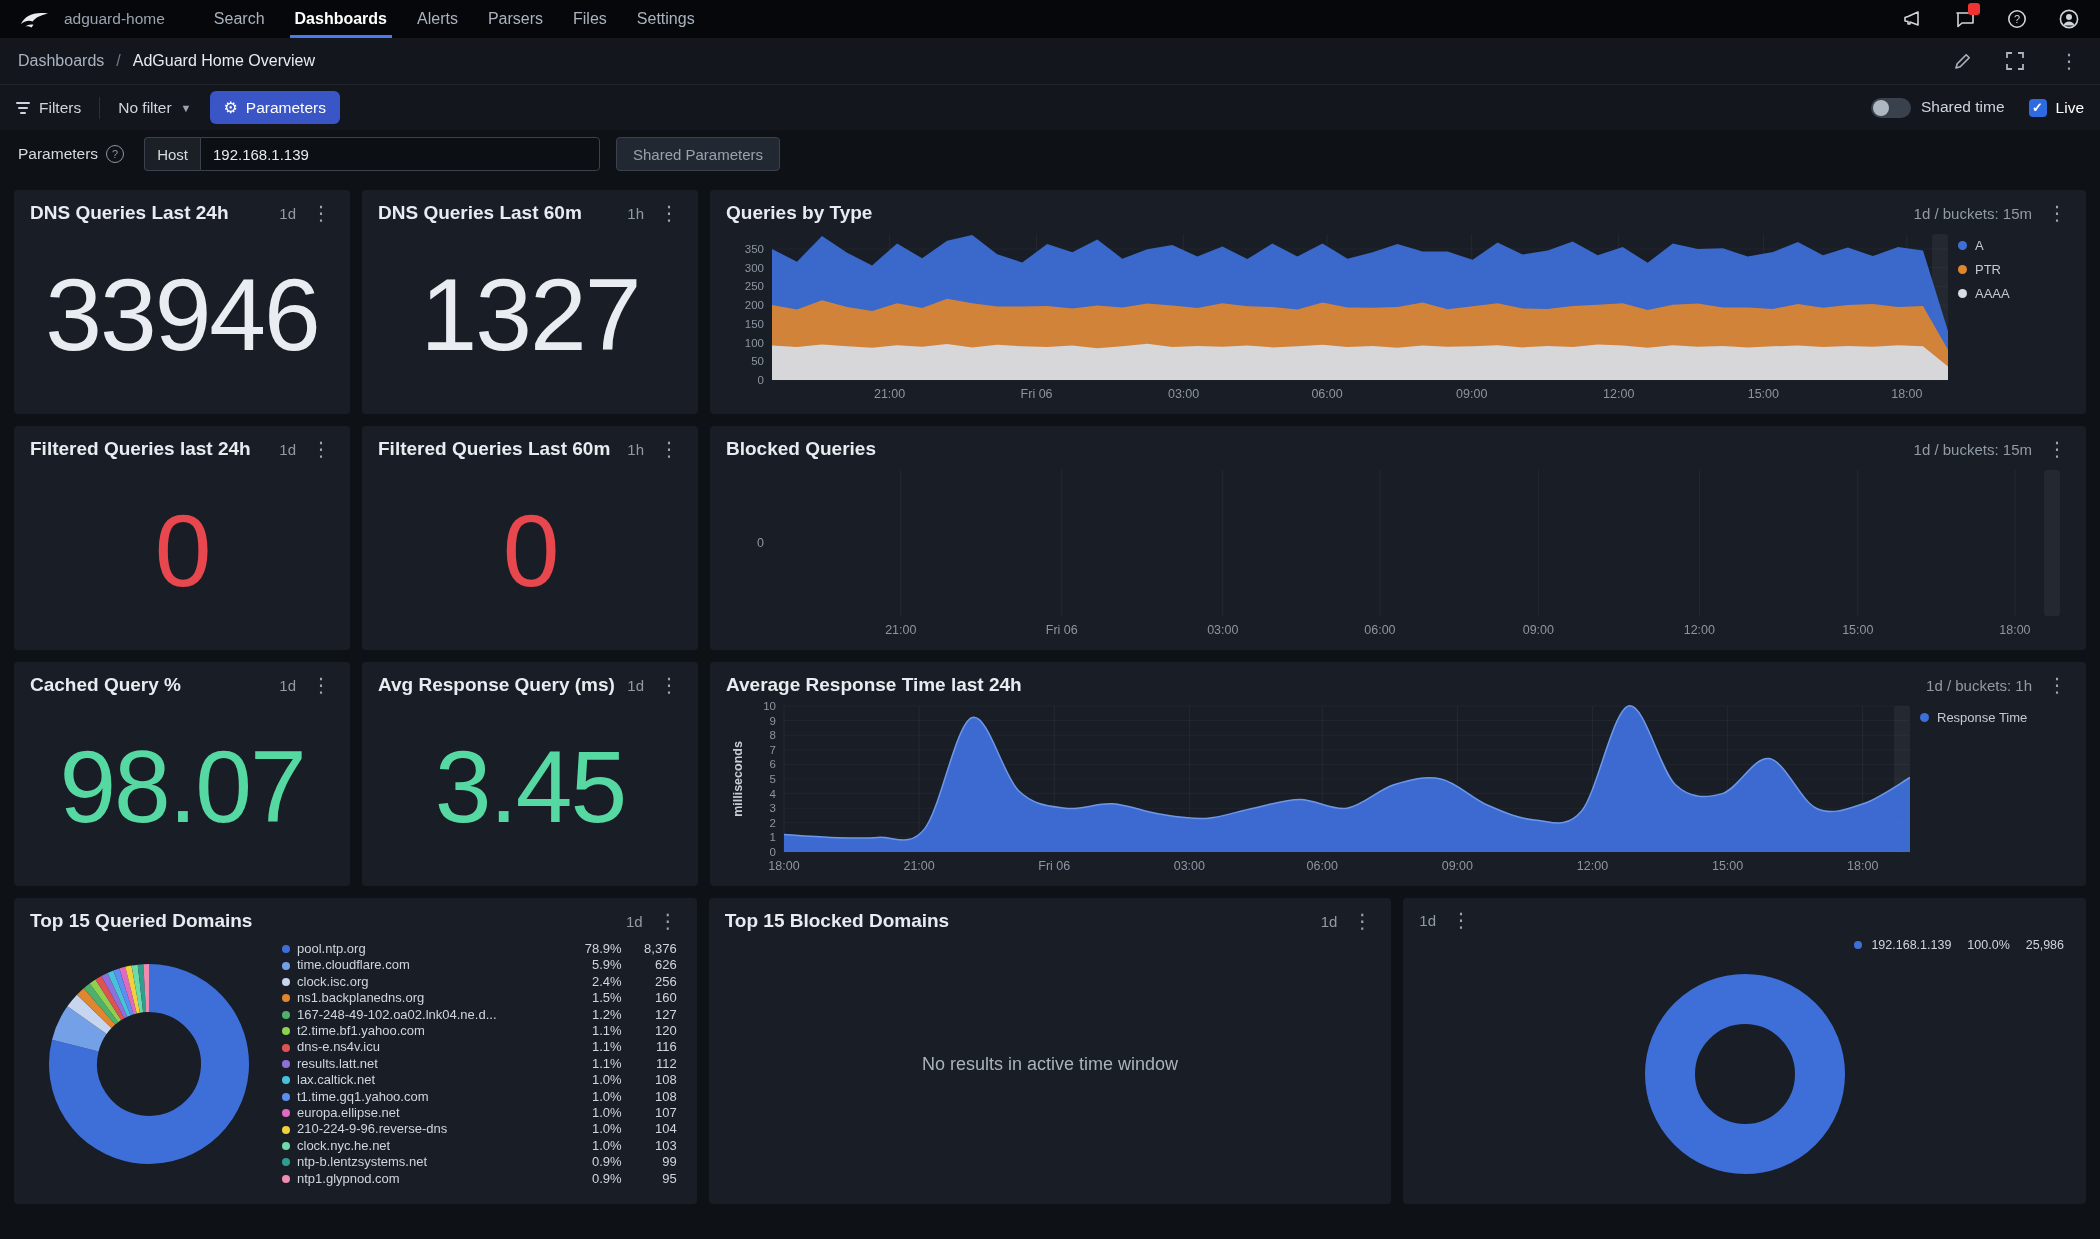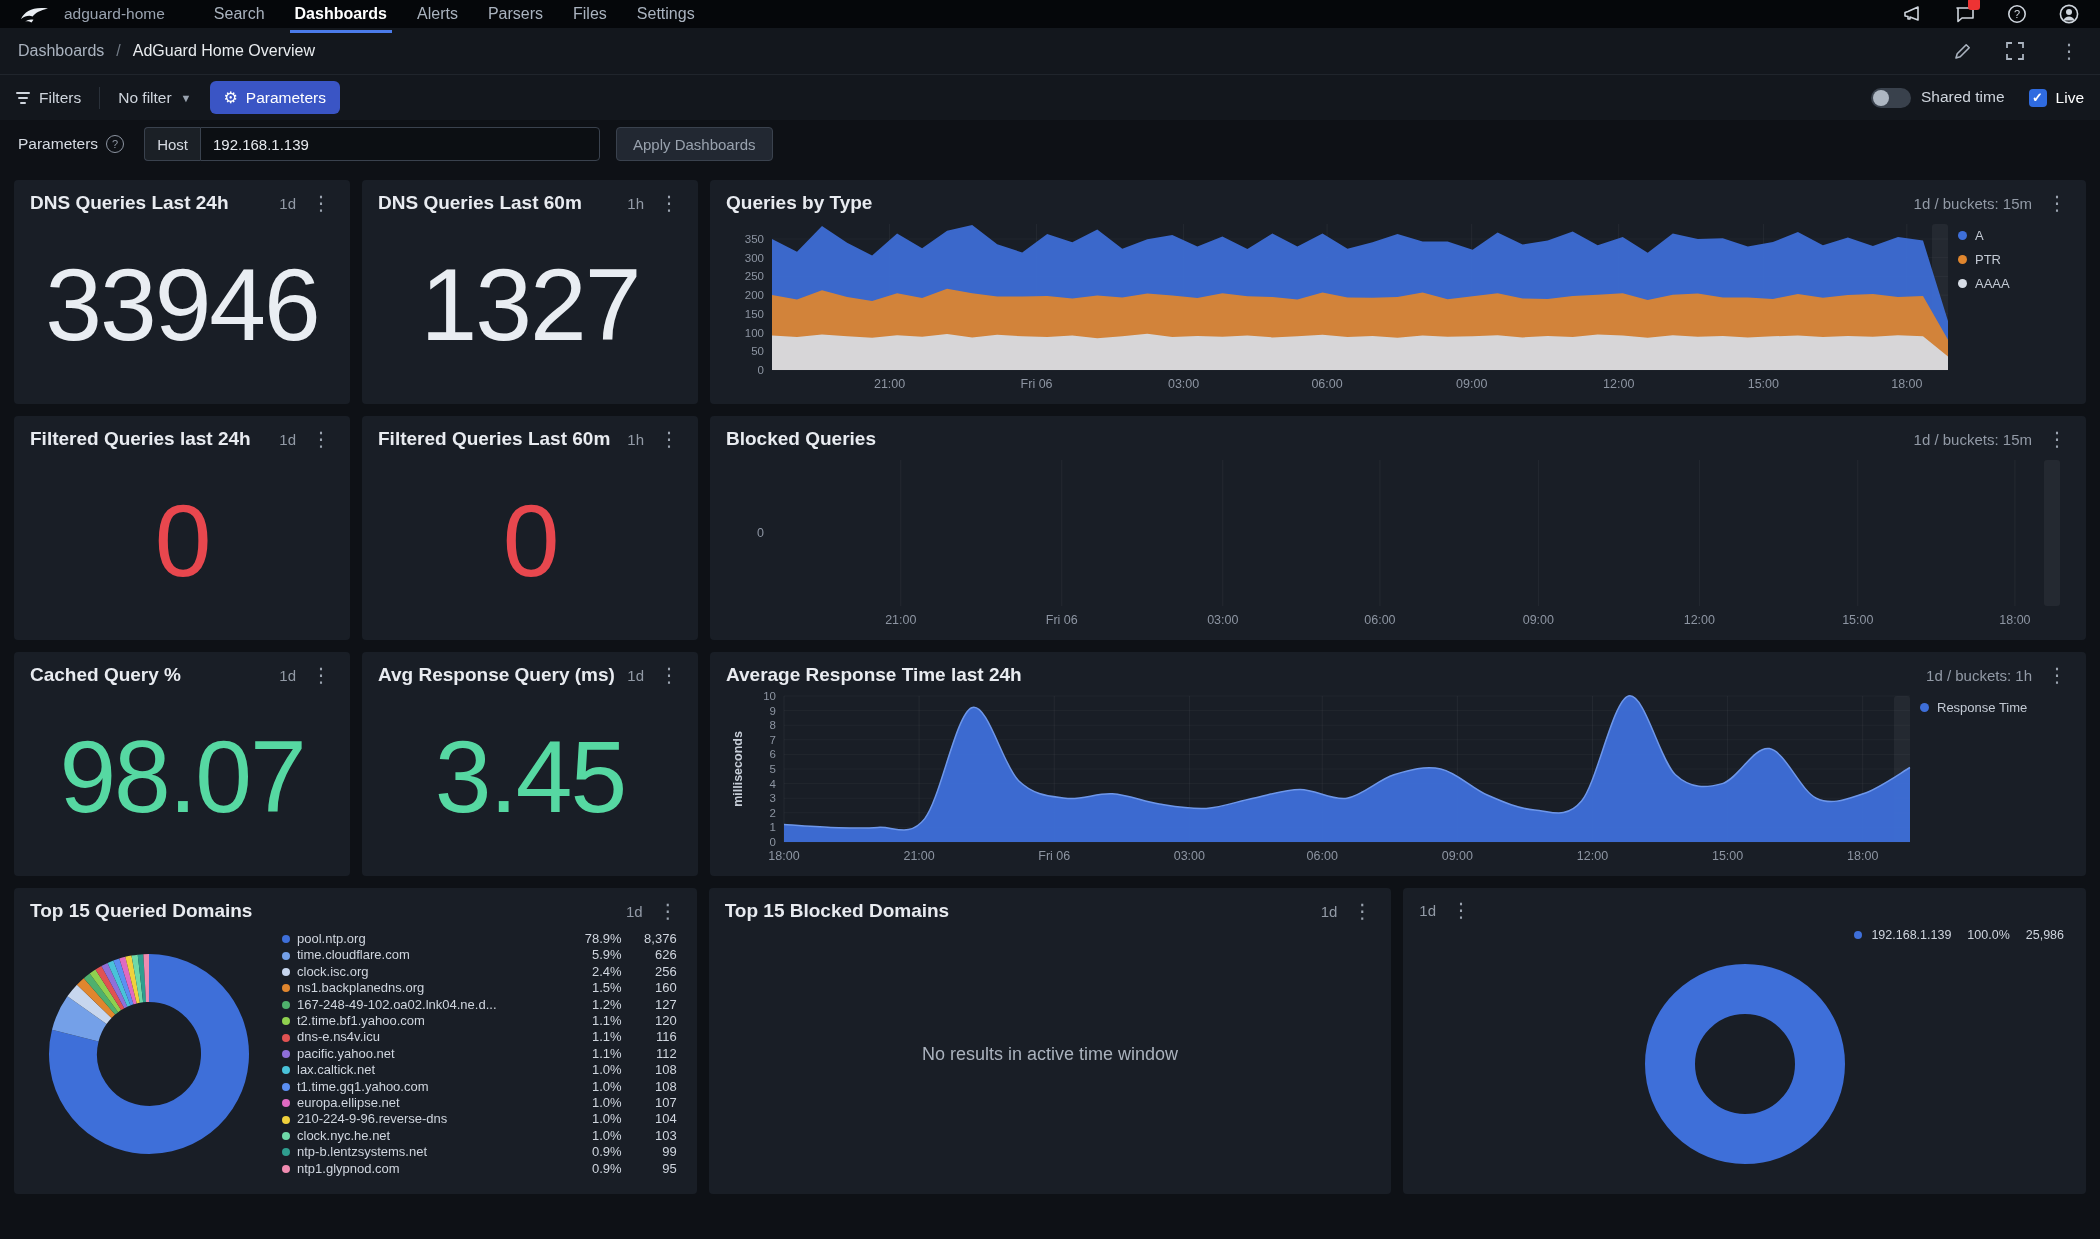--- a/index.html
+++ b/index.html
@@ -1,20 +1,20 @@
 <!DOCTYPE html>
 <html><head>
 <meta charset="utf-8">
 <style>
   * { margin:0; padding:0; box-sizing:border-box; }
   html,body { width:2100px; height:1239px; overflow:hidden; background:#0e1116;
     font-family:"Liberation Sans", sans-serif; color:#e6e9ee; }
 
   
-  .navbar { height:28px; background:#05070a; display:flex; align-items:center; padding:0 20px; }
+  .navbar { height:38px; background:#05070a; display:flex; align-items:center; padding:0 20px; }
   .logo { width:30px; height:22px; margin-right:14px; display:flex; align-items:center; }
   .repo { color:#9aa3b0; font-size:15.5px; margin-right:34px; }
   .menu { display:flex; height:38px; }
   .mi { position:relative; height:38px; display:flex; align-items:center; padding:0 15px;
         color:#aab3bf; font-size:16px; cursor:pointer; }
   .mi.active { color:#ffffff; font-weight:700; }
   .mi.active::after { content:''; position:absolute; left:10px; right:10px; bottom:0; height:3px; background:#4b7bea; }
   .nav-right { margin-left:auto; display:flex; align-items:center; gap:30px; }
   .nicon { width:22px; height:22px; position:relative; color:#cfd5dd; cursor:pointer; }
   .badge-dot { position:absolute; top:-5px; right:-4px; width:12px; height:12px; background:#e33; border-radius:3px; }
@@ -193,21 +193,21 @@
   </div>
 </div>
 
 <div class="paramrow">
   <span class="param-label">Parameters</span>
   <span class="info-c">?</span>
   <div class="host-group">
     <span class="host-label">Host</span>
     <input class="host-input" value="192.168.1.139" style="">
   </div>
-  <button class="apply-btn">Apply Dashboards</button>
+  <button class="apply-btn">Shared Parameters</button>
 </div>
 
 <div class="dash">
   <div class="grid1">
 
     <div class="panel">
       <div class="phead">
         <span class="ptitle">DNS Queries Last 24h</span>
         <span class="pbadge">1d</span>
         <span class="kebab">⋮</span>
@@ -488,21 +488,21 @@
               <span class="lcount">120</span>
             </div>
             <div class="lrow">
               <span class="ldot" style="background: rgb(224, 82, 82);"></span>
               <span class="lname">dns-e.ns4v.icu</span>
               <span class="lpct">1.1%</span>
               <span class="lcount">116</span>
             </div>
             <div class="lrow">
               <span class="ldot" style="background: rgb(143, 111, 217);"></span>
-              <span class="lname">pacific.yahoo.net</span>
+              <span class="lname">results.latt.net</span>
               <span class="lpct">1.1%</span>
               <span class="lcount">112</span>
             </div>
             <div class="lrow">
               <span class="ldot" style="background: rgb(73, 194, 217);"></span>
               <span class="lname">lax.caltick.net</span>
               <span class="lpct">1.0%</span>
               <span class="lcount">108</span>
             </div>
             <div class="lrow">

